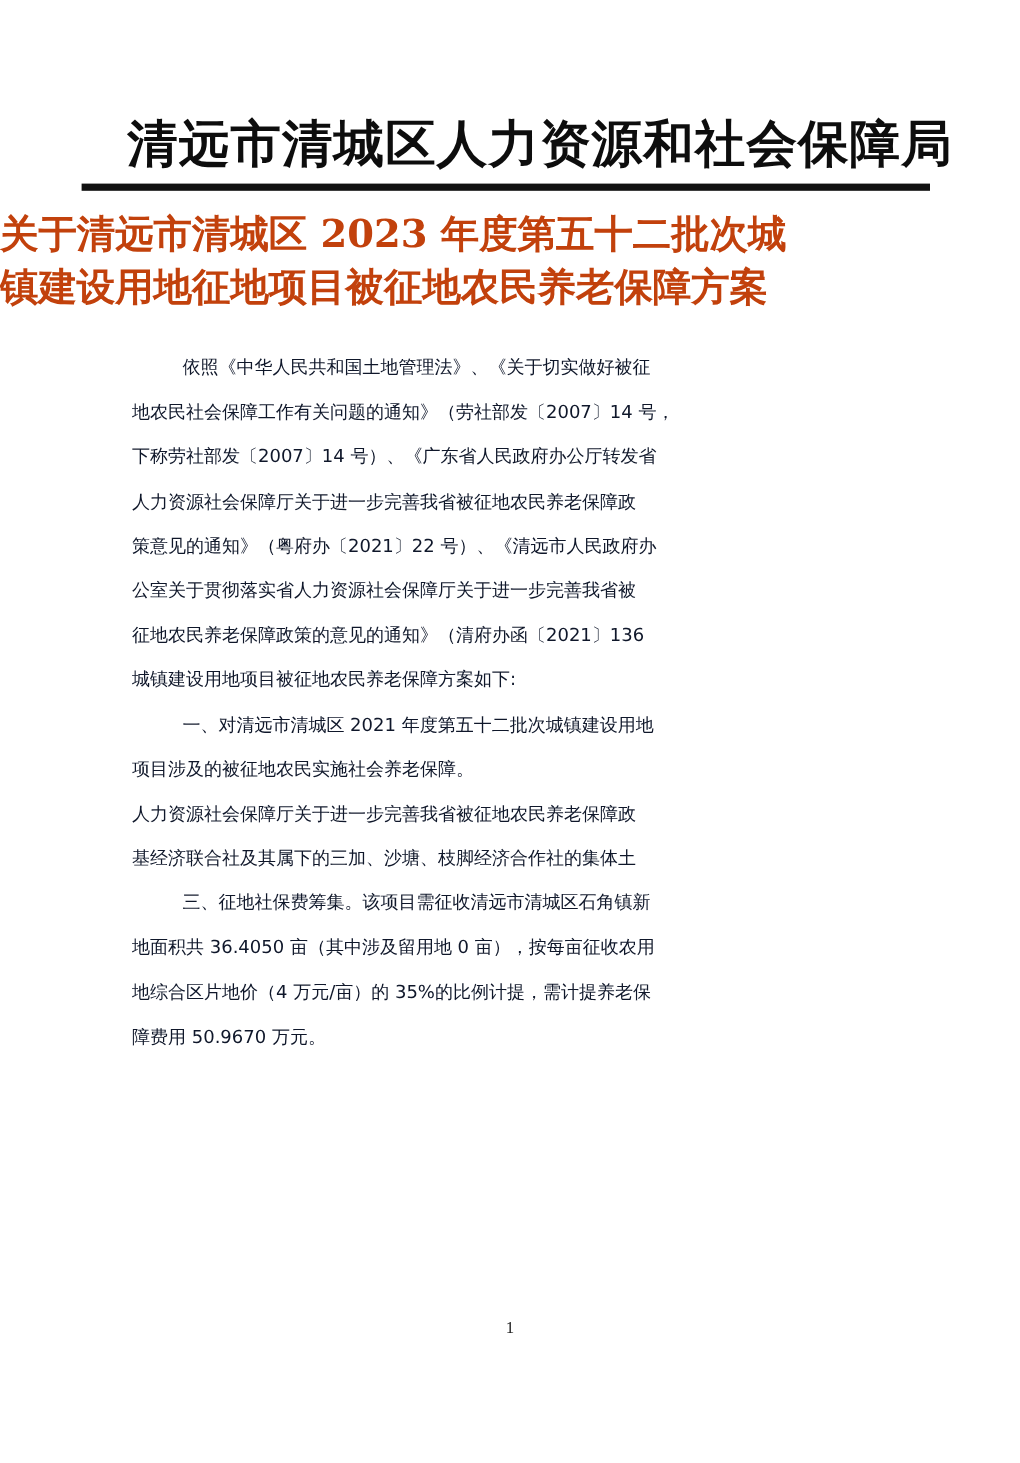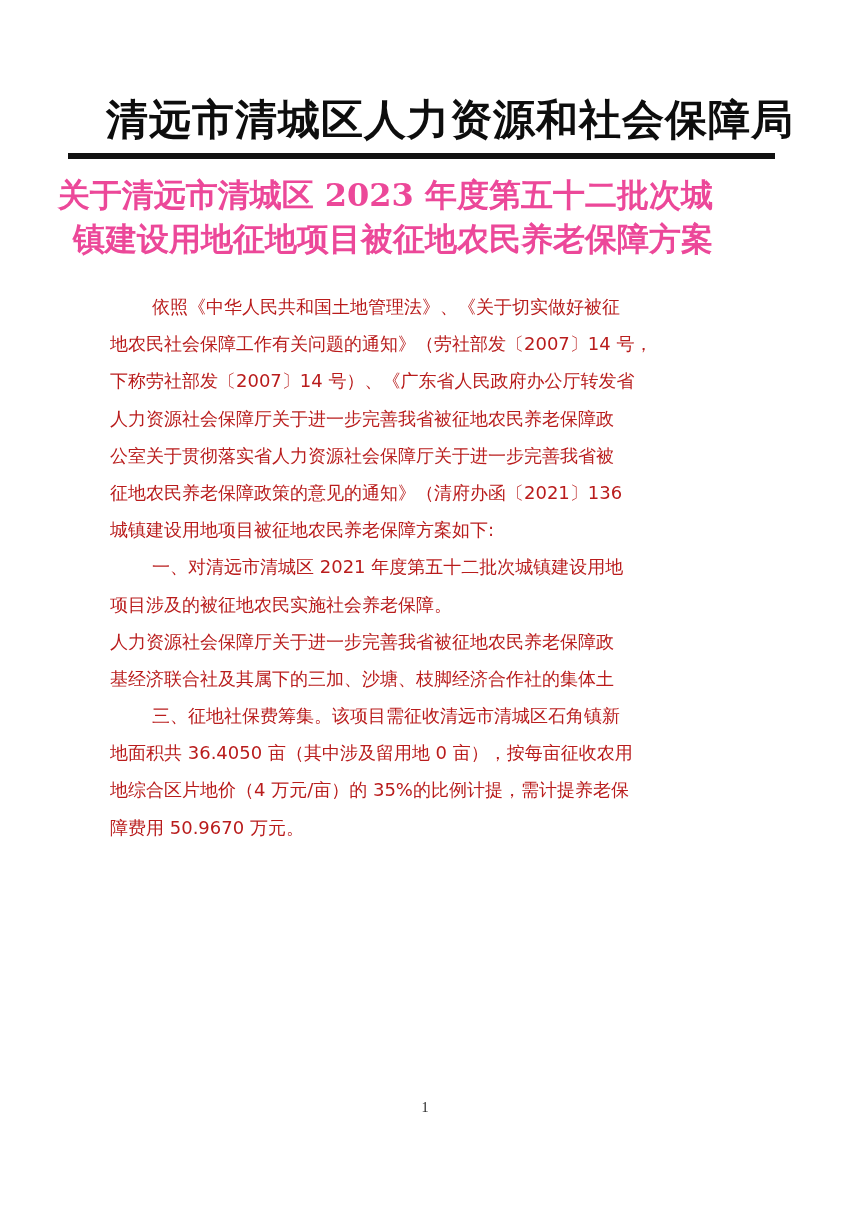--- a/index.html
+++ b/index.html
@@ -2,26 +2,26 @@
 <html><head>
 <meta charset="utf-8">
 <style>
   html, body { margin:0; padding:0; background:#ffffff; }
   body { width:850px; height:1219px; position:relative; overflow:hidden;
          font-family:"DejaVu Serif", "Liberation Serif", serif; color:#111; }
   .header { position:absolute; left:0; width:850px; top:92px; text-align:center;
             font-family:"DejaVu Serif", serif; font-weight:bold; font-size:42px;
             letter-spacing:1px; color:#0d0d0d;margin-left:25px; }
   .rule { position:absolute; left:68px; top:153px; width:707px; height:6px; background:#111; }
-  .title { position:absolute; left:0; width:713px; top:173px; text-align:right;
+  .title { position:absolute; left:0; width:713px; top:173px; text-align:left;
            font-family:"DejaVu Serif", serif; font-weight:bold; font-size:32px;
-           line-height:44px; color:#ec4899; }
+           line-height:44px; color:#c2410c; }
   .title div { white-space:nowrap; }
   .body { position:absolute; left:110px; top:288px; width:630px;
-          font-family:"DejaVu Sans", sans-serif; font-size:18px; line-height:37.2px; color:#b91c1c; }
+          font-family:"DejaVu Sans", sans-serif; font-size:15px; line-height:37.2px; color:#0f172a; }
   .line { white-space:nowrap; height:37.2px; }
   .indent { padding-left:42px; }
   .pageno { position:absolute; left:0; width:850px; top:1100px; text-align:center;
             font-family:"Liberation Serif", serif; font-size:14px; color:#222; }
 </style>
 </head>
 <body>
 
 <div class="header">清远市清城区人力资源和社会保障局</div>
 <div class="rule"></div>
@@ -29,20 +29,21 @@
 <div class="title">
   <div>关于清远市清城区 2023 年度第五十二批次城</div>
   <div>镇建设用地征地项目被征地农民养老保障方案</div>
 </div>
 
 <div class="body">
   <div class="line indent">依照《中华人民共和国土地管理法》、《关于切实做好被征</div>
   <div class="line">地农民社会保障工作有关问题的通知》（劳社部发〔2007〕14 号，</div>
   <div class="line">下称劳社部发〔2007〕14 号）、《广东省人民政府办公厅转发省</div>
   <div class="line">人力资源社会保障厅关于进一步完善我省被征地农民养老保障政</div>
+  <div class="line">策意见的通知》（粤府办〔2021〕22 号）、《清远市人民政府办</div>
   <div class="line">公室关于贯彻落实省人力资源社会保障厅关于进一步完善我省被</div>
   <div class="line">征地农民养老保障政策的意见的通知》（清府办函〔2021〕136</div>
   <div class="line">城镇建设用地项目被征地农民养老保障方案如下:</div>
   <div class="line indent">一、对清远市清城区 2021 年度第五十二批次城镇建设用地</div>
   <div class="line">项目涉及的被征地农民实施社会养老保障。</div>
   <div class="line">人力资源社会保障厅关于进一步完善我省被征地农民养老保障政</div>
   <div class="line">基经济联合社及其属下的三加、沙塘、枝脚经济合作社的集体土</div>
   <div class="line indent">三、征地社保费筹集。该项目需征收清远市清城区石角镇新</div>
   <div class="line">地面积共 36.4050 亩（其中涉及留用地 0 亩），按每亩征收农用</div>
   <div class="line">地综合区片地价（4 万元/亩）的 35%的比例计提，需计提养老保</div>

